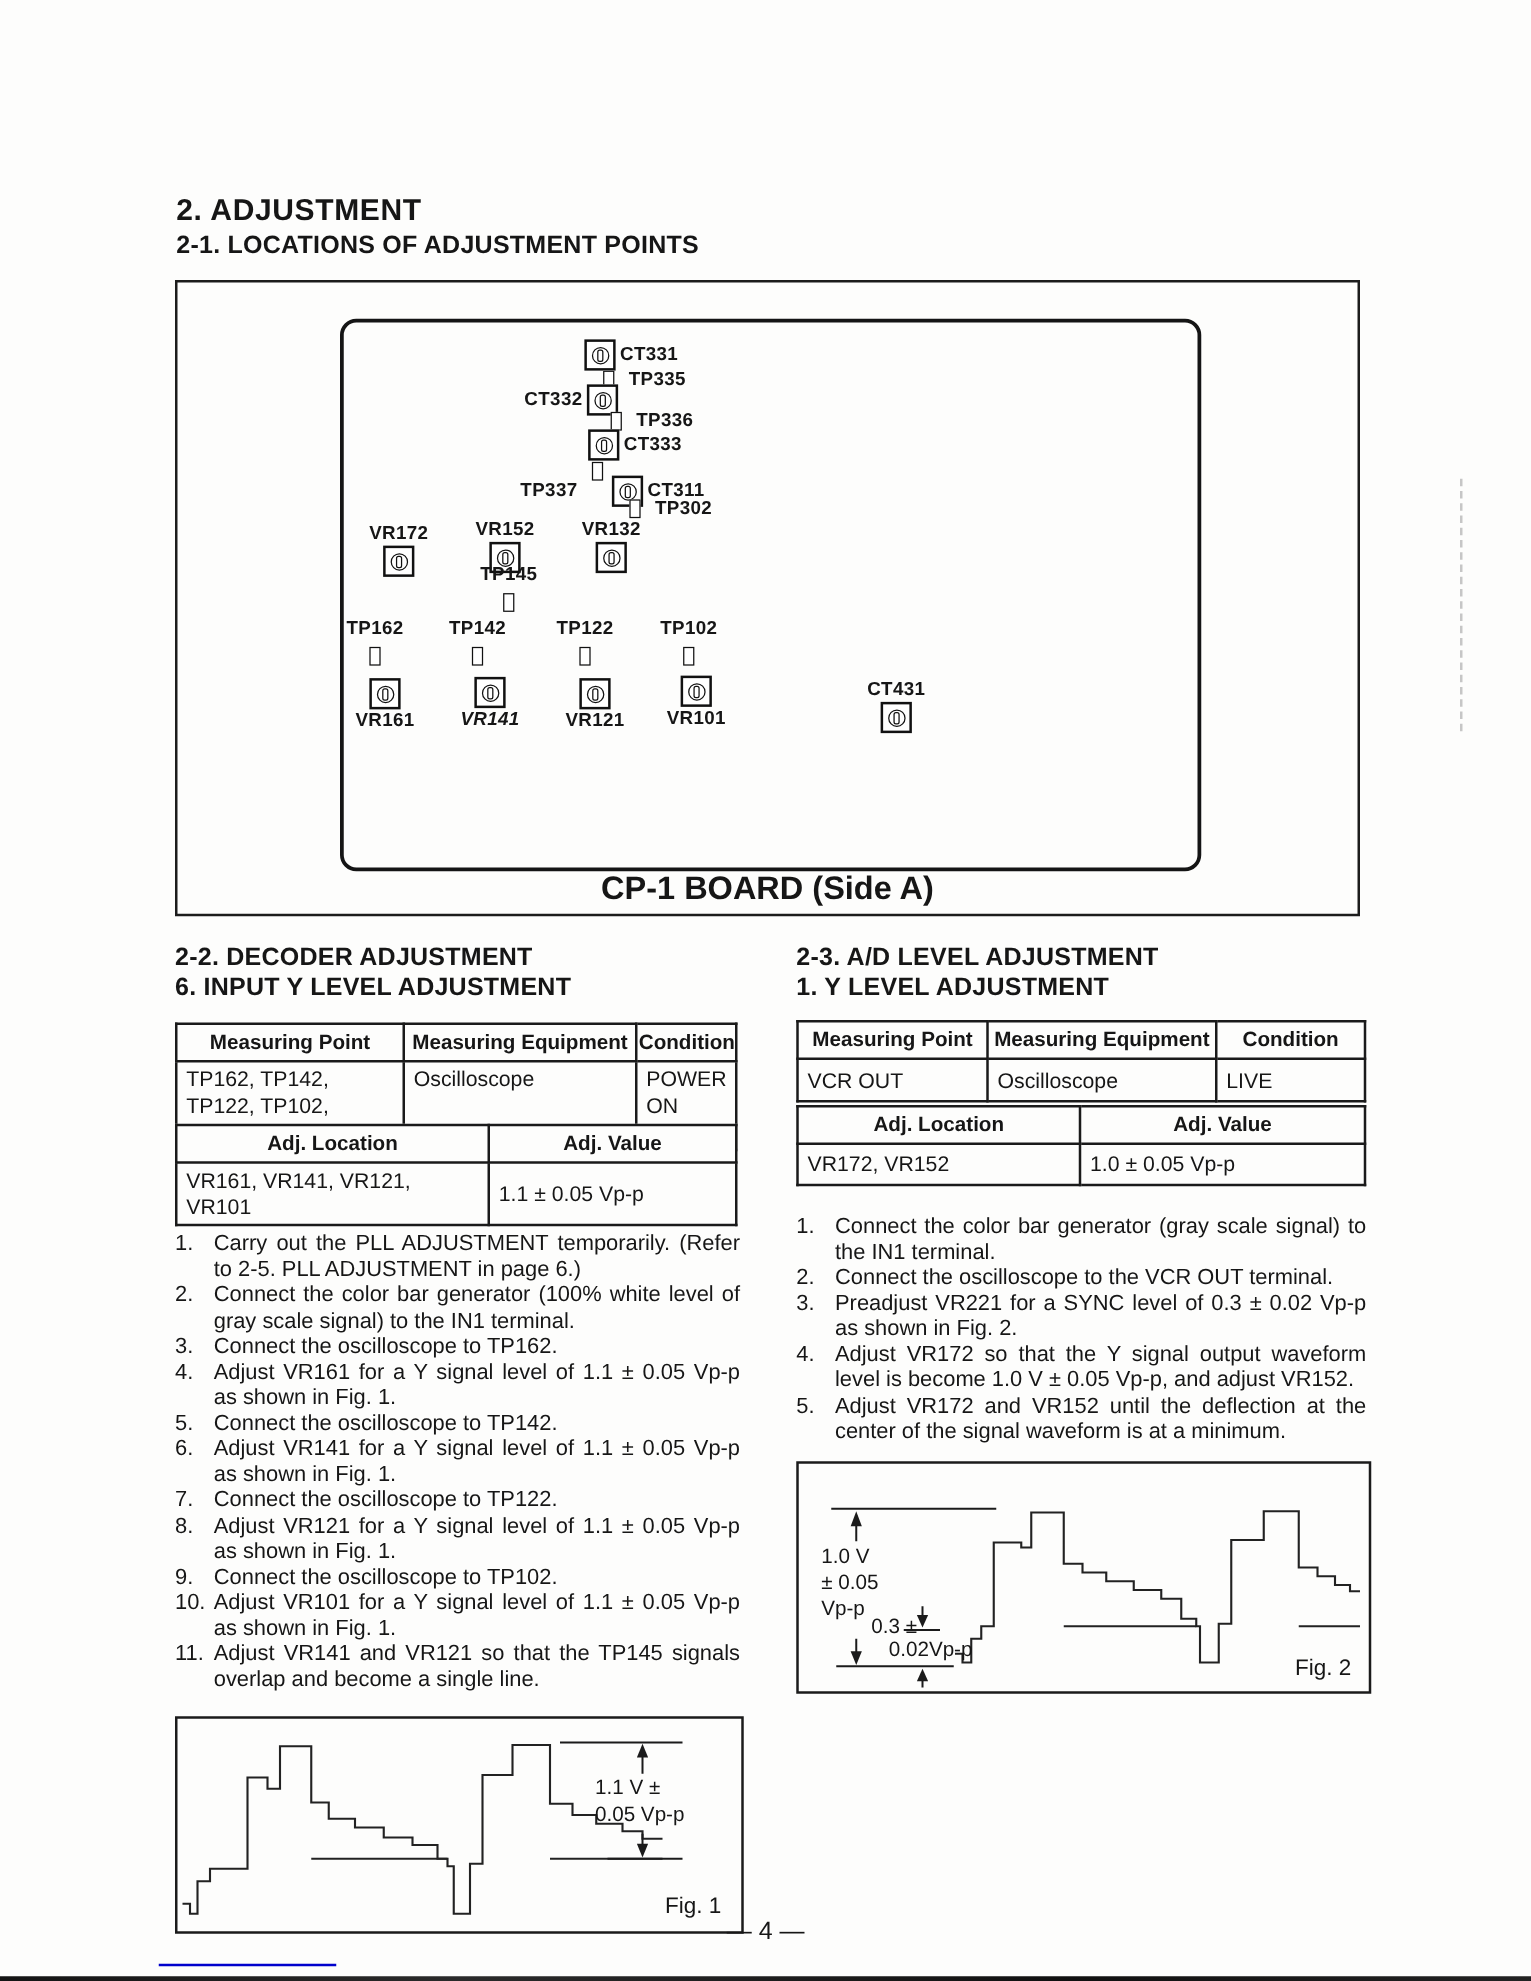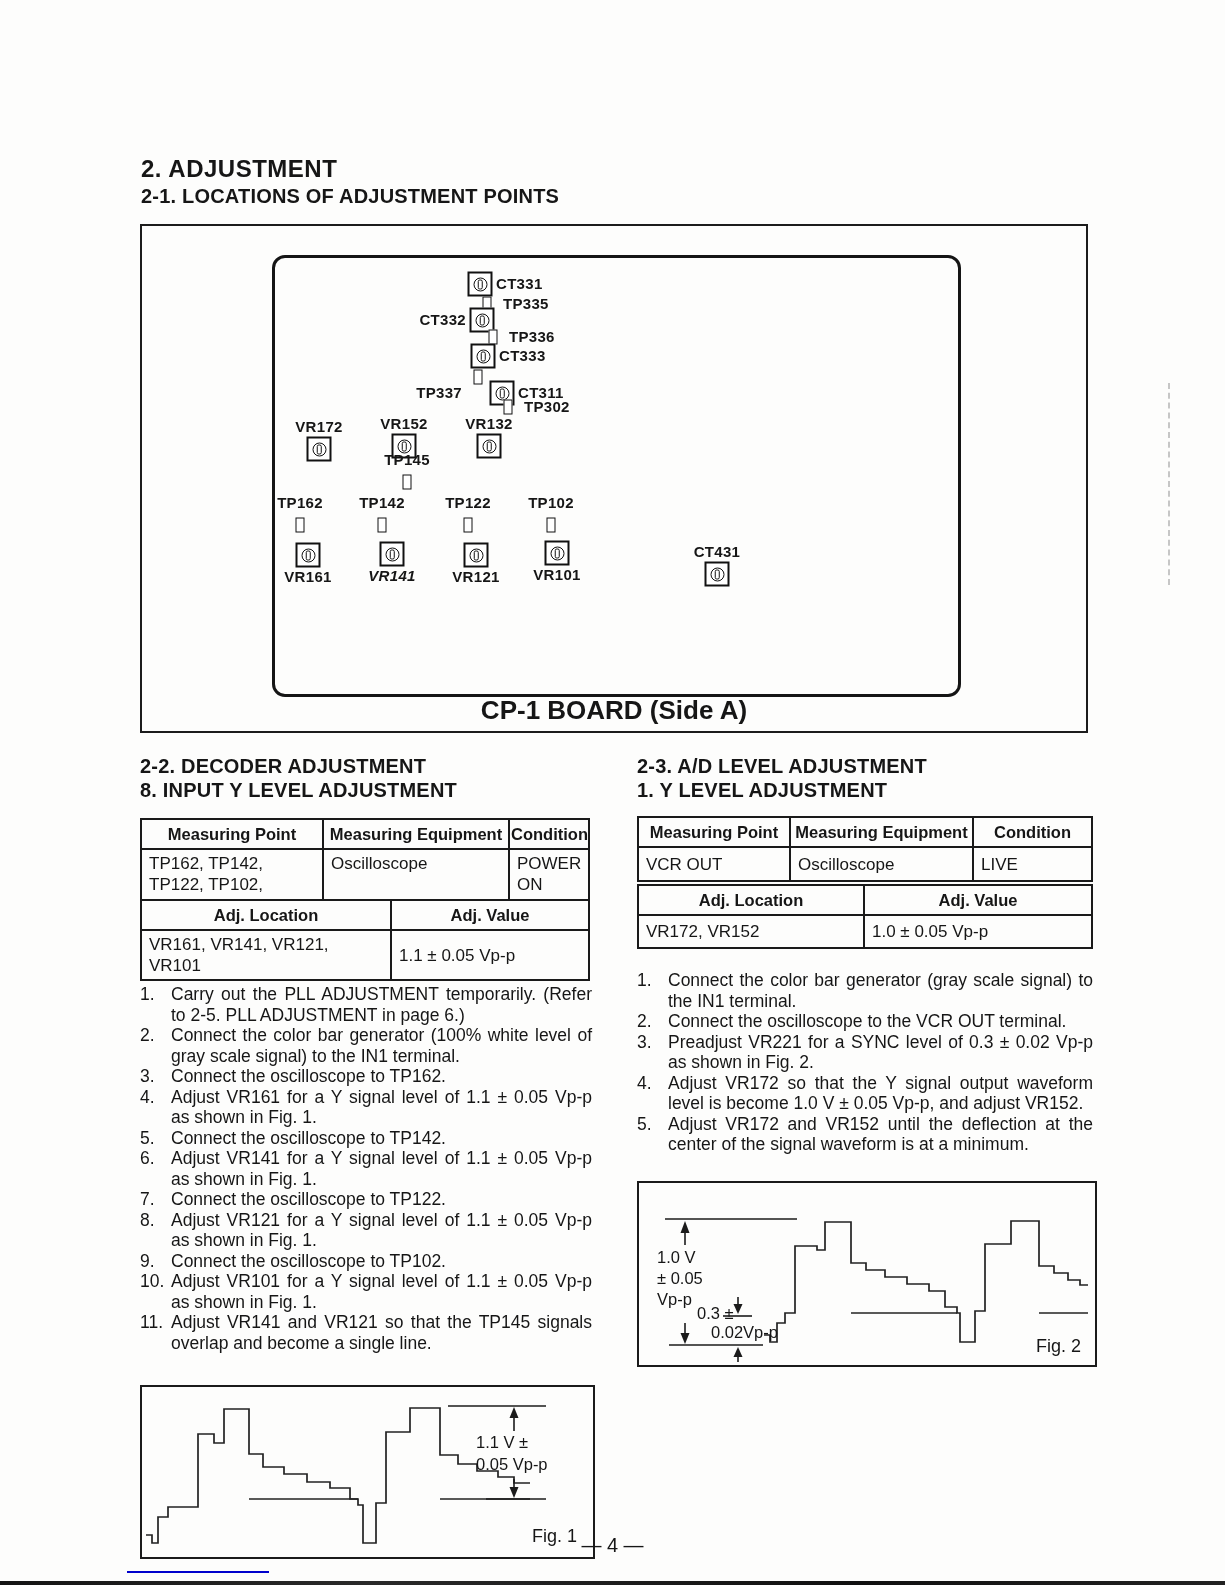--- a/index.html
+++ b/index.html
@@ -34,21 +34,21 @@
   table.adj th{font-size:16.5px;font-weight:700;text-align:center;padding:2px 1px;white-space:nowrap;}
   table.adj td{font-size:17px;font-weight:400;text-align:left;padding:3px 7px;vertical-align:middle;line-height:21px;}
 
   
   .steps{display:flex;flex-direction:column;}
   .step{display:flex;align-items:flex-start;}
   .step-num{flex:none;width:31px;font-size:17.5px;line-height:20.5px;}
   .step-text{flex:1;font-size:17.5px;line-height:20.5px;text-align:justify;}
 
   
-  .fig-box{border:2.5px solid #1b1b1b;background:#fdfdfc;margin-top:12px;}
+  .fig-box{border:2.5px solid #1b1b1b;background:#fdfdfc;}
   .fig-box svg{position:absolute;left:0;top:0;}
   .fig-label{position:absolute;font-size:18px;}
   .fig-ann{position:absolute;font-size:16.5px;line-height:22px;white-space:nowrap;}
 
   
   .blue-line{left:127px;top:1571px;width:142px;height:2px;background:#0001cc;}
   .dash-artifact{left:1168px;top:383px;height:202px;width:0;border-left:2px dashed #9a9a9a;opacity:.55;}
   .bottom-band{left:0;right:0;bottom:0;height:4px;background:linear-gradient(90deg,#141414,#2a2a2a 30%,#101010 70%,#222);}
 </style>
 </head>
@@ -102,21 +102,21 @@
         <div class="comp-label" style="left: 334px; top: 342px; transform: translateX(-50%);">VR121</div>
         <div class="trimmer" style="left: 415px; top: 327px;"></div>
         <div class="comp-label" style="left: 415px; top: 340px; transform: translateX(-50%);">VR101</div>
         <div class="trimmer" style="left: 575px; top: 348px;"></div>
         <div class="comp-label" style="left: 575px; top: 317px; transform: translateX(-50%);">CT431</div>
       </div>
     <div class="board-caption">CP-1 BOARD (Side A)</div>
   </div>
 
   <div class="abs sec-h" style="left:140px;top:755px;">2-2. DECODER ADJUSTMENT</div>
-  <div class="abs sec-h" style="left:140px;top:779px;">8. INPUT Y LEVEL ADJUSTMENT</div>
+  <div class="abs sec-h" style="left:140px;top:779px;">6. INPUT Y LEVEL ADJUSTMENT</div>
 
   <table class="adj" style="left:140px;top:818px;width:450px;">
     <colgroup>
         <col style="width:182px">
         <col style="width:186px">
         <col>
       </colgroup>
     <tbody>
         <tr style="height:30px;">
       <th>Measuring Point</th>

